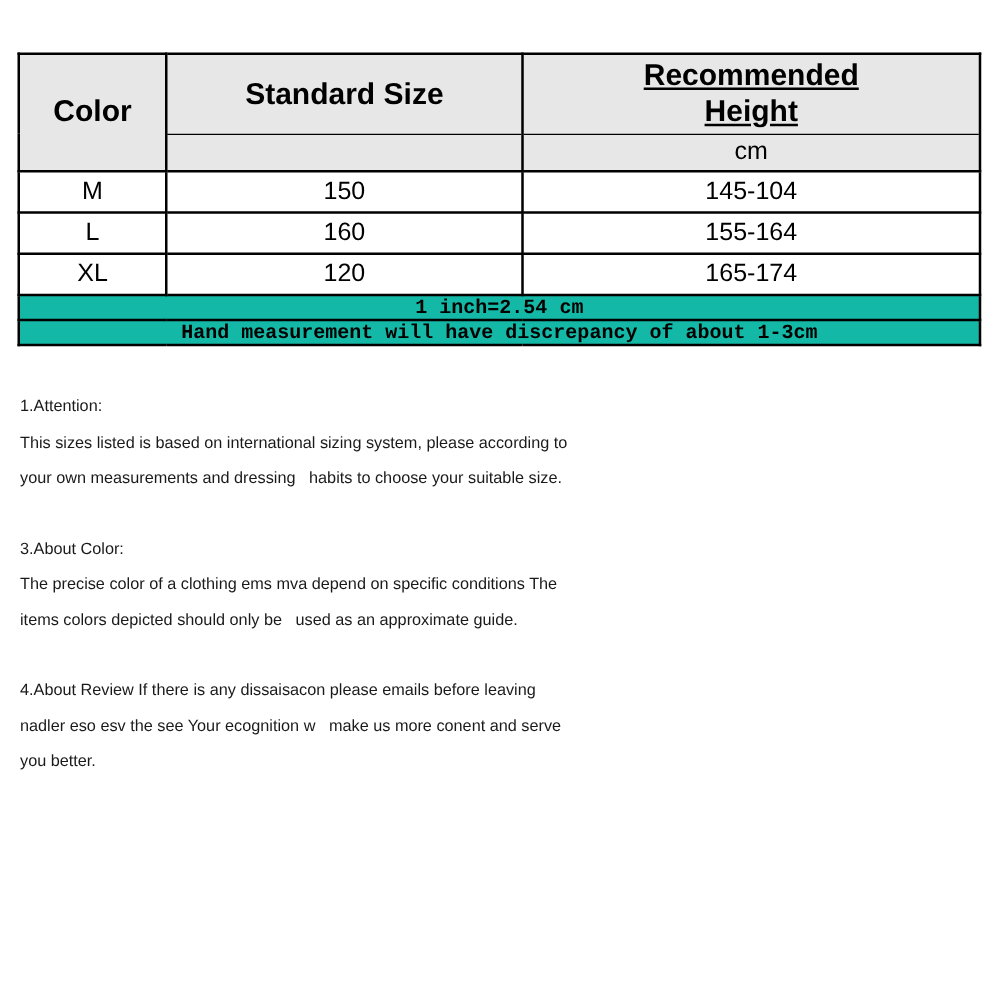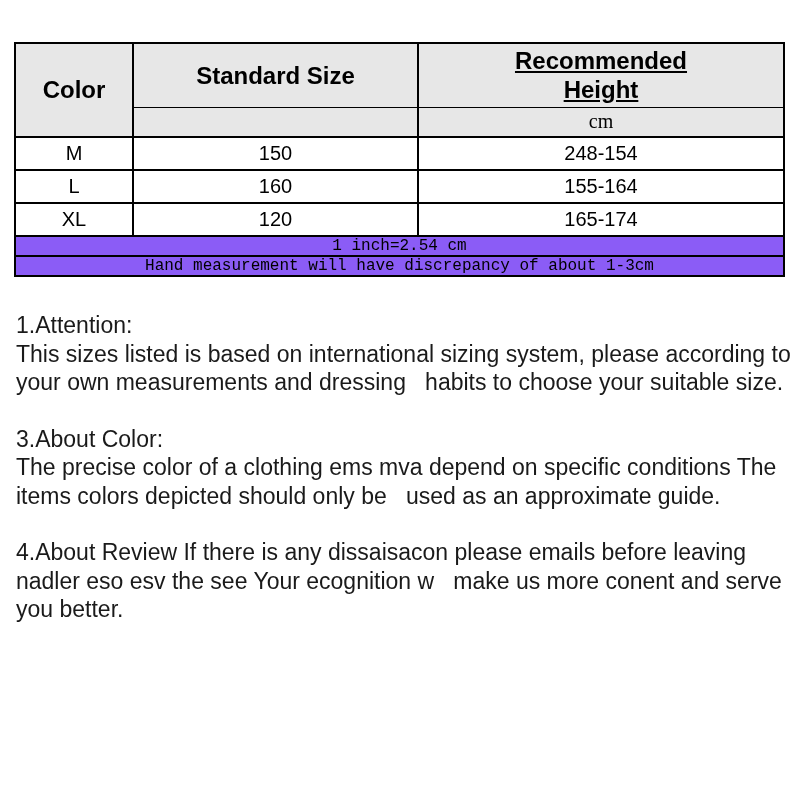--- a/index.html
+++ b/index.html
@@ -41,46 +41,46 @@
   }
   tr.head-main td {
     height: 64px;
     font-size: 24px;
     font-weight: bold;
     line-height: 1.22;
   }
   tr.head-main td.wrap-cell { white-space: pre-line; text-decoration: underline; }
   tr.head-main td, tr.head-unit td { border-top-width: 2px; }
   tr.head-main td:not(.size-head) { border-bottom-width: 1px; }
-  tr.head-unit td { border-top-width: 1px; font-family: Liberation Serif, serif; }
+  tr.head-unit td { border-top-width: 1px; }
   tr.head-unit td {
     height: 30px;
     font-size: 20px;
     font-weight: normal;
   }
   tr.data-row td {
     height: 33px;
     font-size: 20px;
     background: #ffffff;
   }
   tr.footnote-row td {
     height: 16px;
-    background: #8b5cf6;
+    background: #14b8a6;
     font-family: "Liberation Mono", monospace;
-    font-weight: normal;
+    font-weight: bold;
     font-size: 16px;
   }
   .notes {
     position: absolute;
     left: 16px;
     top: 311px;
     width: 776px;
   }
   .notes p {
-    font-size: 23px;
+    font-size: 13px;
     line-height: 28.5px;
     white-space: pre-wrap;
     margin: 0 0 28px 0;
     color: var(--text-color);
   }
 </style>
 </head>
 <body>
 
 <div class="page">
@@ -99,21 +99,21 @@
 Height</td>
       </tr>
       <tr class="head-unit">
         <td></td>
         <td>cm</td>
       </tr>
 
       <tr class="data-row">
         <td>M</td>
         <td>150</td>
-        <td>248-154</td>
+        <td>145-104</td>
       </tr>
       <tr class="data-row">
         <td>L</td>
         <td>160</td>
         <td>155-164</td>
       </tr>
       <tr class="data-row">
         <td>XL</td>
         <td>120</td>
         <td>165-174</td>

